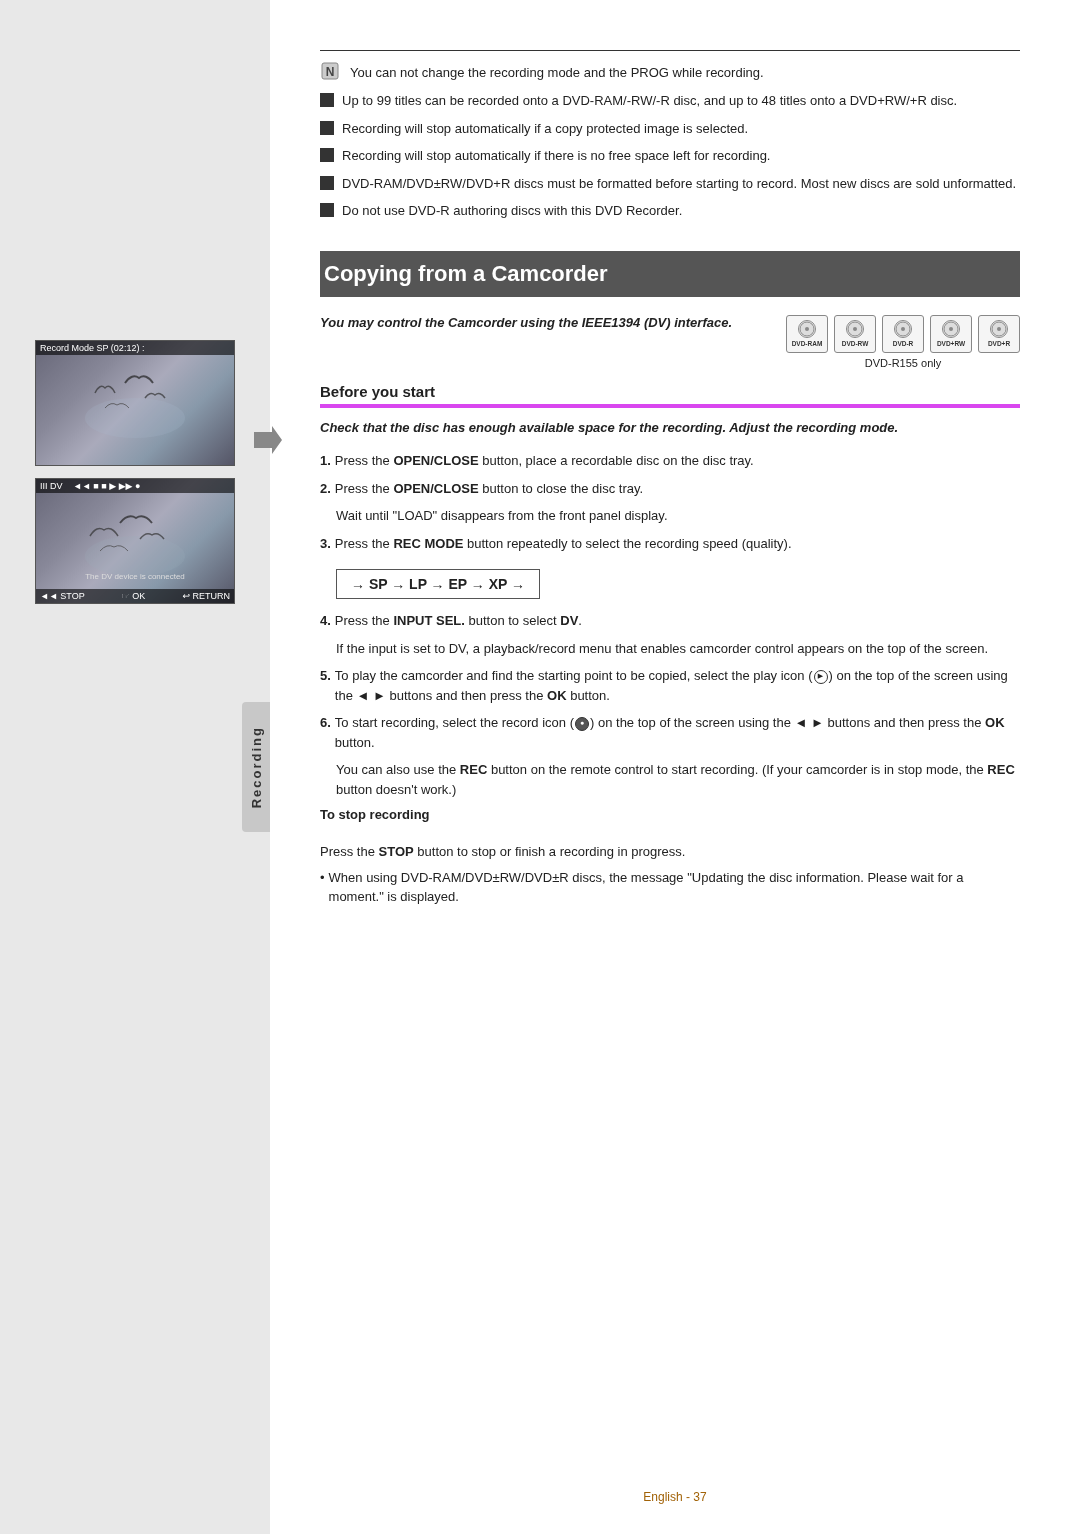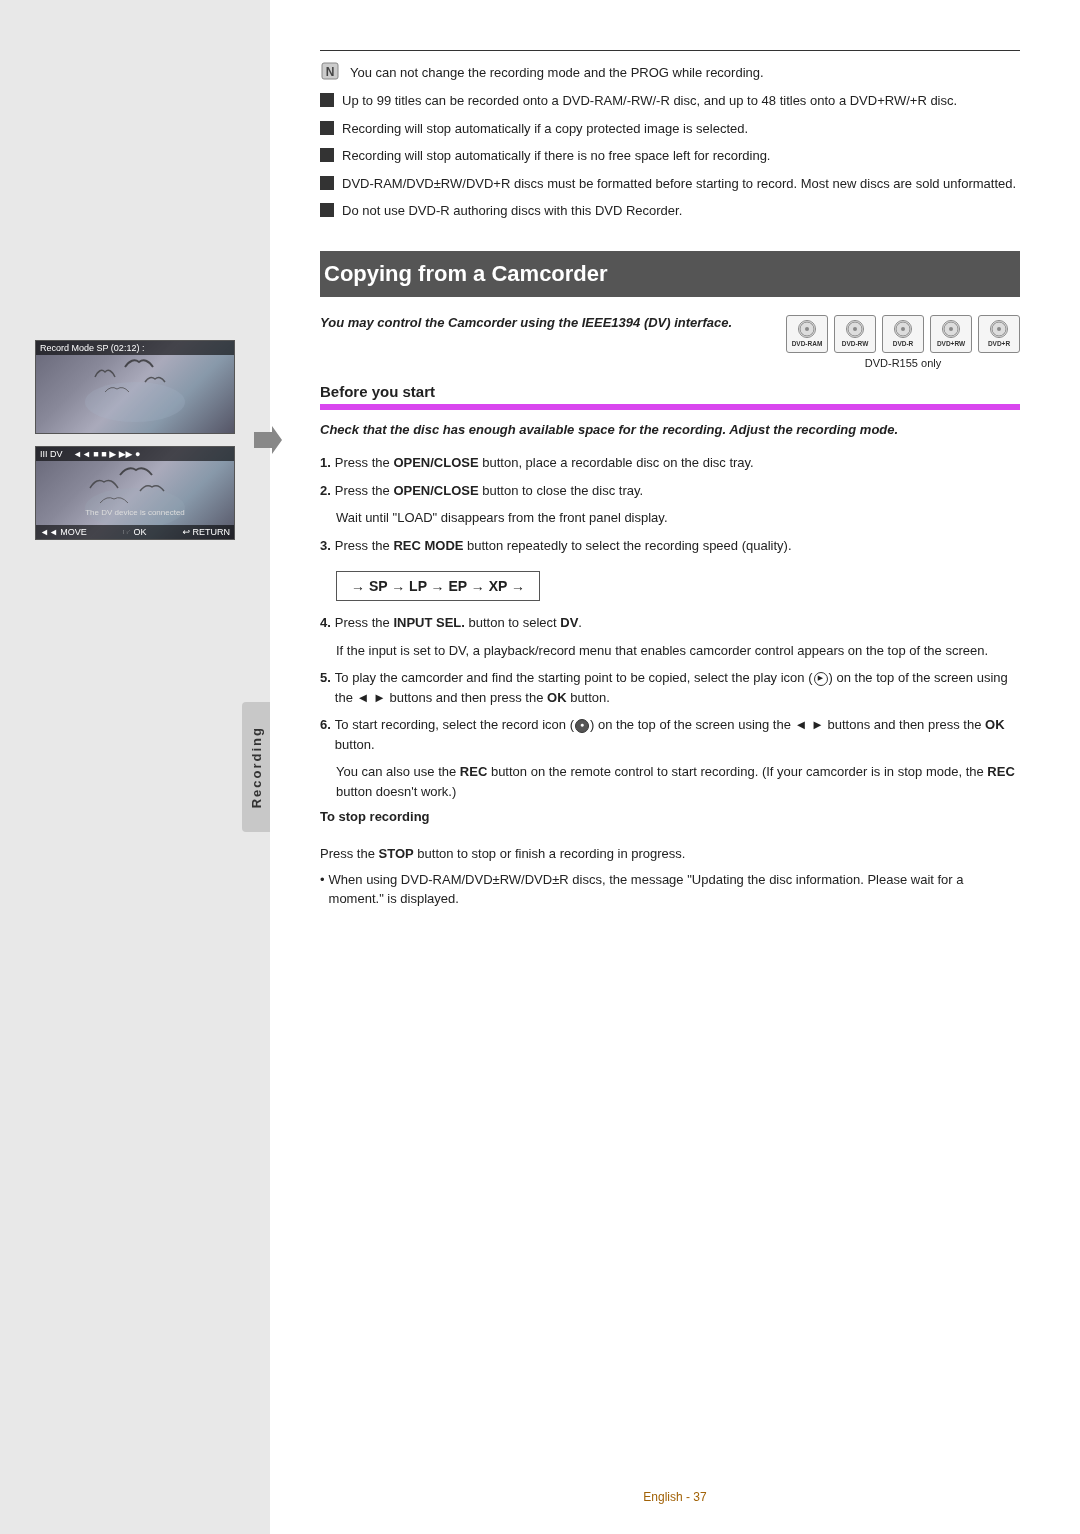--- a/index.html
+++ b/index.html
@@ -55,21 +55,21 @@
       color: #333;
       writing-mode: vertical-rl;
       text-orientation: mixed;
       transform: rotate(180deg);
       letter-spacing: 2px;
     }
 
     
     .screen-thumb {
       width: 200px;
-      height: 94px;
+      height: 126px;
       background: #0369a1;
       border: 1px solid #555;
       position: relative;
       overflow: hidden;
     }
     .screen-thumb-top-bar {
       background: rgba(0,0,0,0.6);
       color: #fff;
       font-size: 9px;
       padding: 2px 4px;
@@ -201,21 +201,21 @@
     .disc-note {
       font-size: 11px;
       text-align: right;
       margin-bottom: 10px;
     }
 
     
     .before-start-heading {
       font-size: 15px;
       font-weight: bold;
-      border-bottom: 6px solid #d946ef;
+      border-bottom: 4px solid #d946ef;
       padding-bottom: 4px;
       margin-bottom: 10px;
     }
 
     
     .bold-italic-note {
       font-weight: bold;
       font-style: italic;
       font-size: 13px;
       line-height: 1.5;
@@ -337,21 +337,21 @@
         <svg class="bird-svg" width="120" height="80" viewBox="0 0 120 80">
           <ellipse cx="60" cy="55" rx="50" ry="20" fill="#9aabbb" opacity="0.3"></ellipse>
           <path d="M15 35 Q22 24 29 29 Q36 24 43 35" fill="none" stroke="#333" stroke-width="1.5"></path>
           <path d="M45 22 Q53 12 61 17 Q69 12 77 22" fill="none" stroke="#222" stroke-width="2"></path>
           <path d="M65 38 Q71 30 77 34 Q83 30 89 38" fill="none" stroke="#333" stroke-width="1.5"></path>
           <path d="M25 50 Q32 42 39 46 Q46 42 53 50" fill="none" stroke="#444" stroke-width="1"></path>
         </svg>
       </div>
       <div style="position:absolute;bottom:22px;left:0;right:0;text-align:center;font-size:8px;color:#ddd;">The DV device is connected</div>
       <div class="screen-thumb-bottom-bar">
-        <span>◄◄ MOVE</span>
+        <span>◄◄ STOP</span>
         <span>☞ OK</span>
         <span>↩ RETURN</span>
       </div>
     </div>
 
     <div class="right-tab">
       <span class="right-tab-text">Recording</span>
     </div>
   </div>
 

